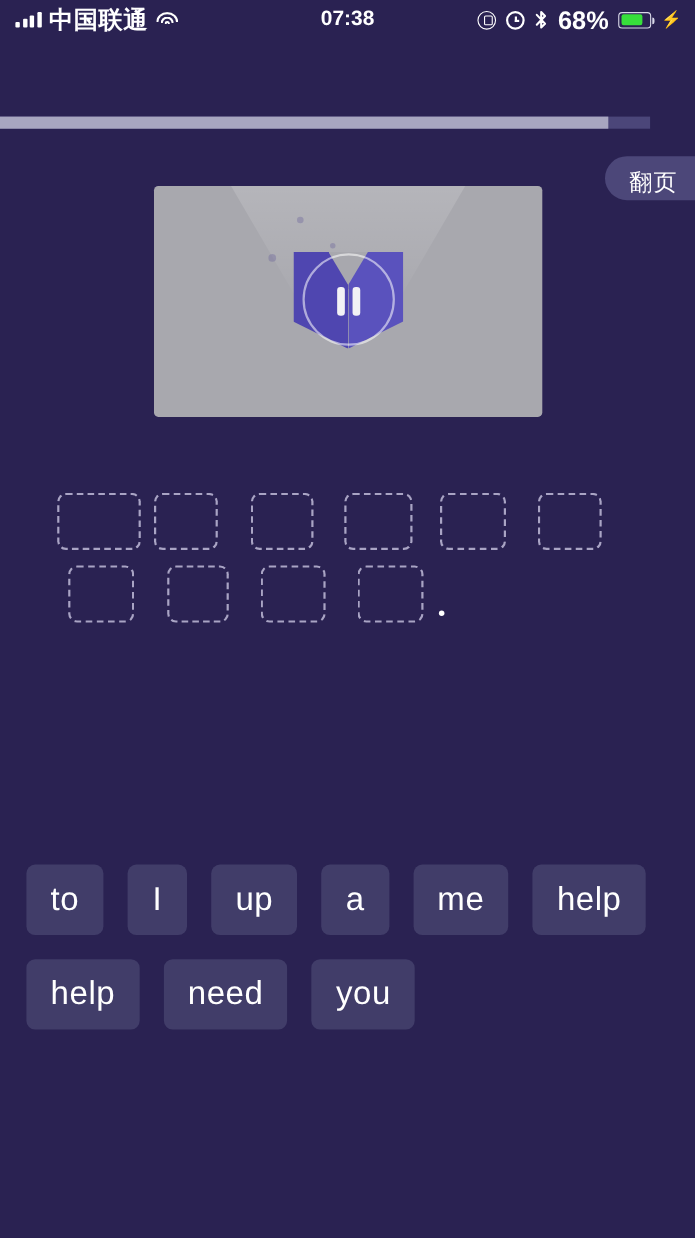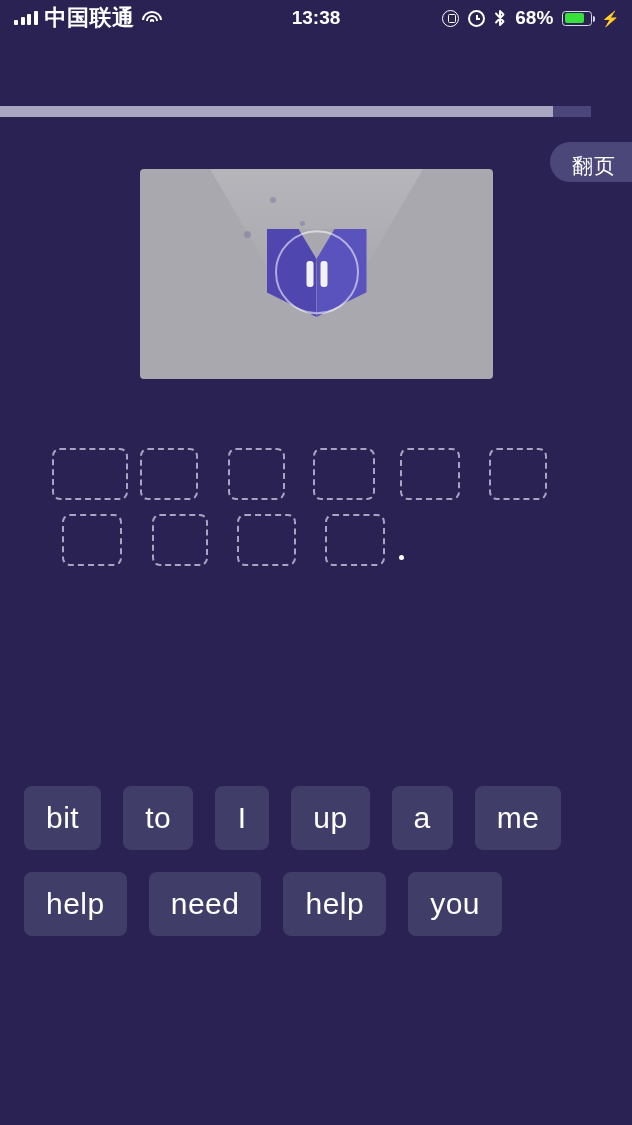--- a/index.html
+++ b/index.html
@@ -34,21 +34,21 @@
   .sb-right { position:absolute; right:12px; display:flex; align-items:center; gap:9px; }
   .ic { width:17px; height:17px; position:relative; }
   .rotlock { border:1.8px solid #fff; border-radius:50%; }
   .rotlock::after { content:""; position:absolute; left:4.5px; top:3.2px; width:6px; height:7px;
                     border:1.6px solid #fff; border-radius:1.5px; }
   .alarm { border:2px solid #fff; border-radius:50%; }
   .alarm::before, .alarm::after { content:""; position:absolute; background:#fff; }
   .alarm::before { width:1.8px; height:5px; left:6px; top:3.5px; }
   .alarm::after  { width:4px; height:1.8px; left:6px; top:6.8px; }
   .bt svg { display:block; }
-  .pct { font-size:19px; font-weight:600; }
+  .pct { font-size:23px; font-weight:600; }
   .battery { position:relative; width:30px; height:15px; border:1.8px solid #d8d8e8; border-radius:3.5px; }
   .battery::after { content:""; position:absolute; right:-4px; top:4px; width:2.5px; height:6px;
                     background:#d8d8e8; border-radius:0 2px 2px 0; }
   .battery i { position:absolute; left:1.5px; top:1.5px; bottom:1.5px; background:#37e03b; border-radius:2px; }
   .bolt { font-size:15px; line-height:1; }
 
   
   .navbar { position:absolute; top:36px; left:0; width:632px; height:70px; }
   .back-btn { position:absolute; left:10px; top:0; width:56px; height:70px;
               display:flex; align-items:center; justify-content:center; }
@@ -134,21 +134,21 @@
           <i></i>
           <i></i>
       </span>
       <span class="carrier">中国联通</span>
       <span class="wifi">
         <span></span>
           <span></span>
           <span></span>
       </span>
     </div>
-    <div class="sb-time">13:38</div>
+    <div class="sb-time">07:38</div>
     <div class="sb-right">
       <span class="ic rotlock"></span>
       <span class="ic alarm"></span>
       <span class="bt">
         <svg width="12" height="18" viewBox="0 0 12 18">
           <path d="M2 4.5 L9.5 12.5 L6 16 L6 2 L9.5 5.5 L2 13.5" fill="none" stroke="#fff" stroke-width="1.9" stroke-linejoin="round" stroke-linecap="round"></path>
         </svg>
       </span>
       <span class="pct">68%</span>
       <span class="battery">
@@ -199,25 +199,24 @@
     <div class="slot-row">
       <span class="slot" style="margin-left:62px;width:60px;"></span>
       <span class="slot" style="margin-left:30px;width:56px;"></span>
       <span class="slot" style="margin-left:29px;width:59px;"></span>
       <span class="slot" style="margin-left:29px;width:60px;"></span>
       <span class="period"></span>
     </div>
   </div>
 
   <div class="bank">
-    <div class="chip">bit</div>
     <div class="chip">to</div>
     <div class="chip">I</div>
     <div class="chip">up</div>
     <div class="chip">a</div>
     <div class="chip">me</div>
     <div class="chip">help</div>
+    <div class="chip">help</div>
     <div class="chip">need</div>
-    <div class="chip">help</div>
     <div class="chip">you</div>
   </div>
 
 </div>
 
 </body></html>

